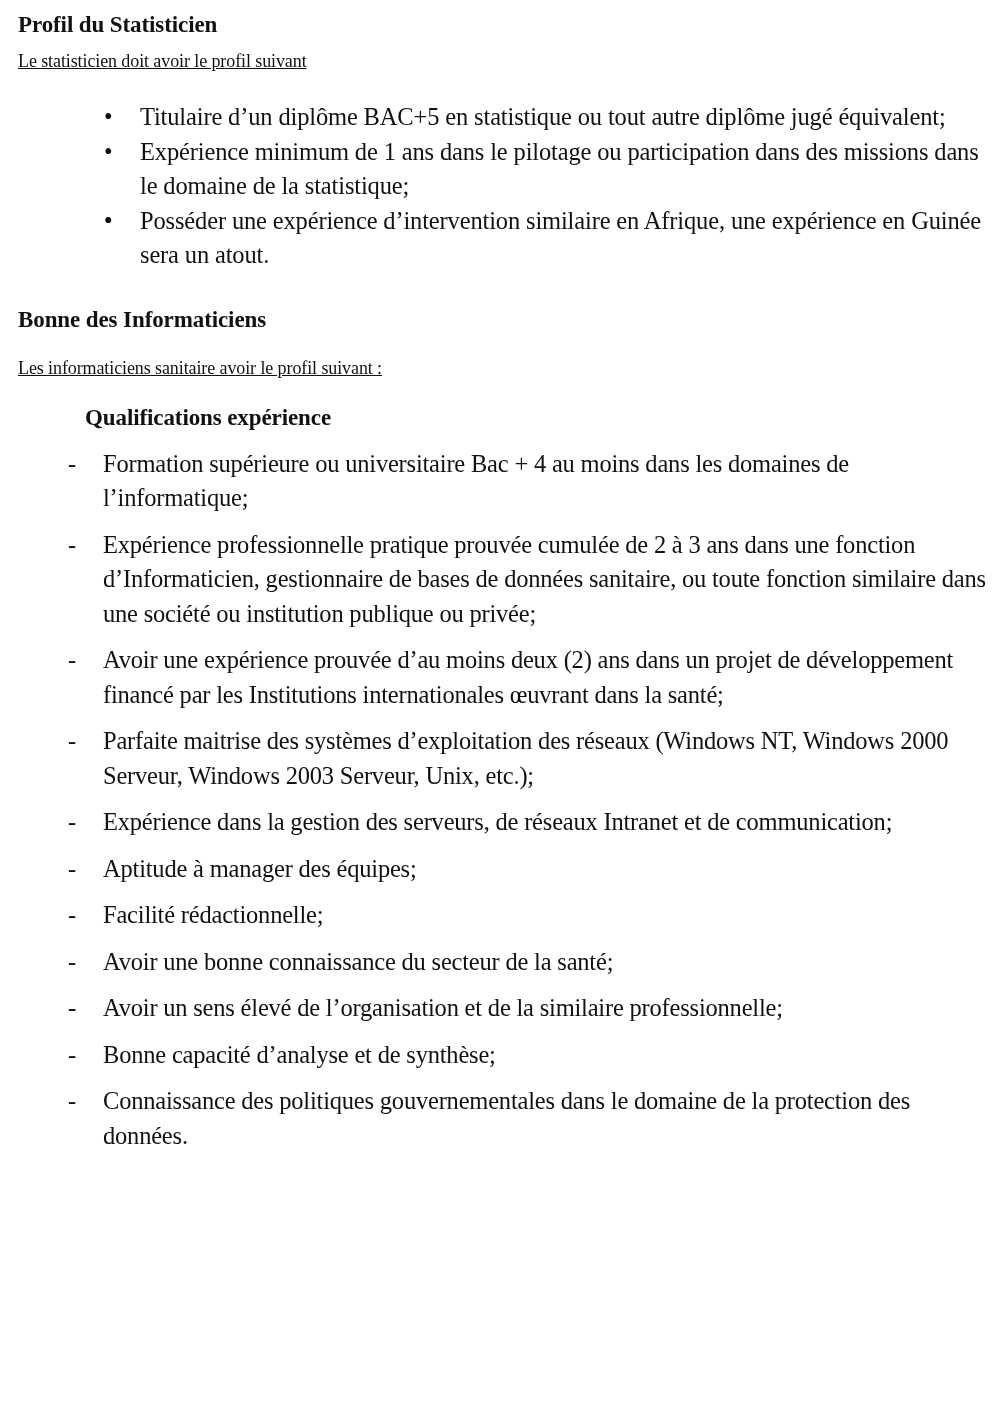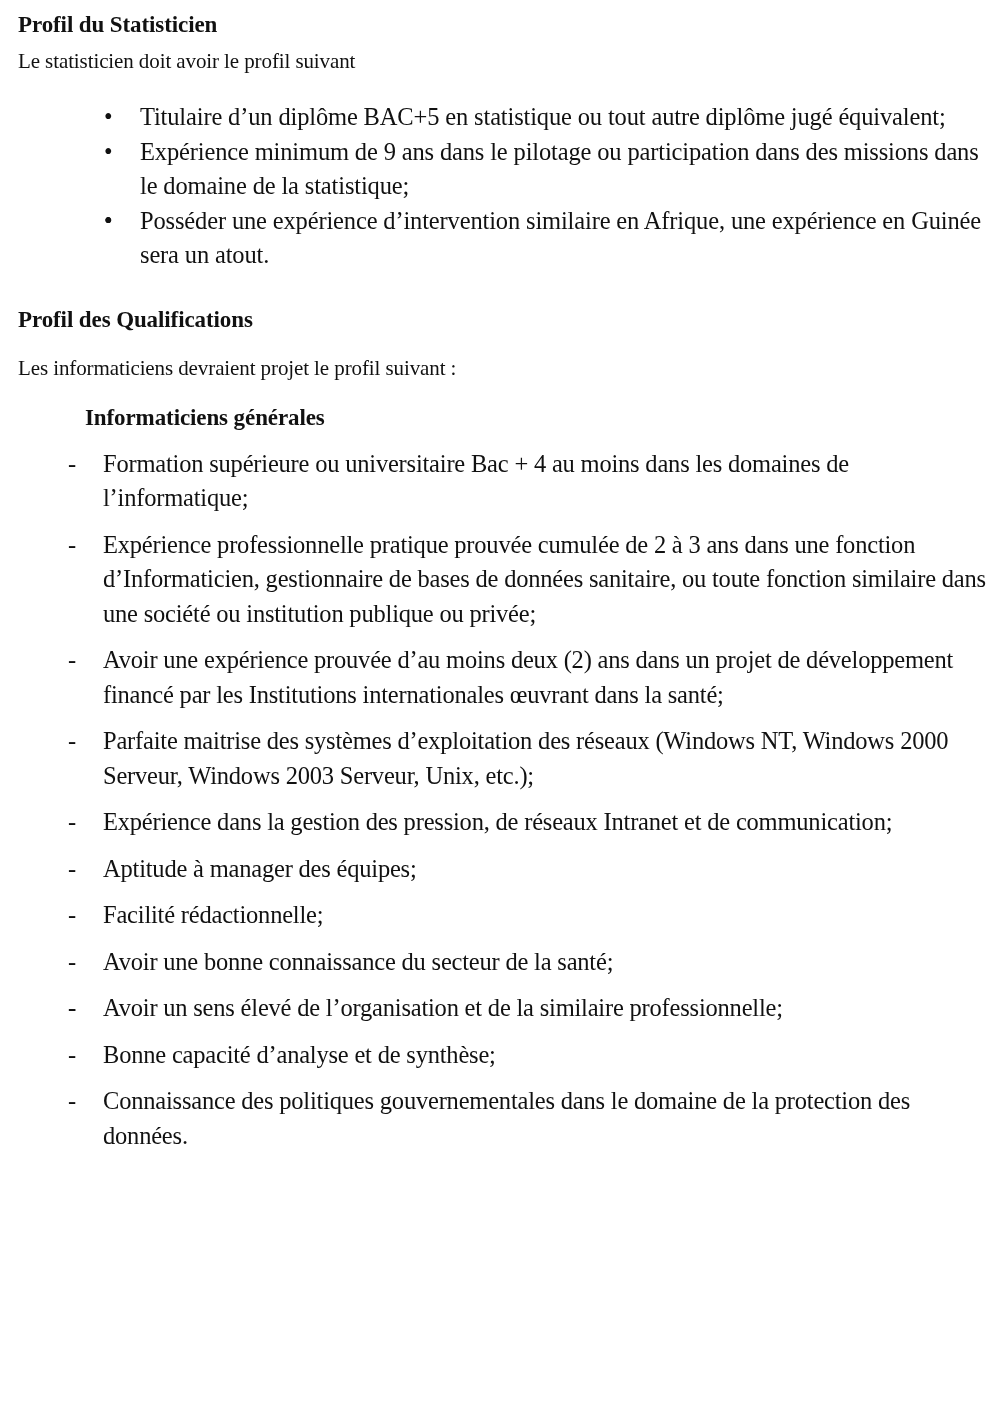--- a/index.html
+++ b/index.html
@@ -25,24 +25,25 @@
 
   .section-heading {
     font-size: 23px;
     font-weight: bold;
     line-height: 30px;
     margin: 0;
     letter-spacing: -0.1px;
   }
 
   .intro-line {
-    font-size: 21px;
+    font-size: 18px;
     line-height: 34px;
     margin: 4px 0 0 0;
     letter-spacing: -0.1px;
+    text-decoration: underline;
   }
 
   
   .bullet-list {
     list-style: none;
     margin: 22px 0 0 0;
     padding: 0;
   }
   .bullet-list .list-item {
     position: relative;
@@ -106,59 +107,59 @@
 
   <p class="intro-line">Le statisticien doit avoir le profil suivant</p>
 
   <ul class="bullet-list">
     <li class="list-item">
       <span class="marker">•</span>
       <span>Titulaire d’un diplôme BAC+5 en statistique ou tout autre diplôme jugé équivalent;</span>
     </li>
     <li class="list-item">
       <span class="marker">•</span>
-      <span>Expérience minimum de 9 ans dans le pilotage ou participation dans des missions dans le domaine de la statistique;</span>
+      <span>Expérience minimum de 1 ans dans le pilotage ou participation dans des missions dans le domaine de la statistique;</span>
     </li>
     <li class="list-item">
       <span class="marker">•</span>
     </li>
     <li class="list-item">
       <span class="marker">•</span>
       <span>Posséder une expérience d’intervention similaire en Afrique, une expérience en Guinée sera un atout.</span>
     </li>
   </ul>
 
   <div class="block-gap-sm"></div>
 
-  <h2 class="section-heading" style="margin-top:24px;">Profil des Qualifications</h2>
+  <h2 class="section-heading" style="margin-top:24px;">Bonne des Informaticiens</h2>
 
-  <p class="intro-line" style="margin-top:16px;">Les informaticiens devraient projet le profil suivant :</p>
+  <p class="intro-line" style="margin-top:16px;">Les informaticiens sanitaire avoir le profil suivant :</p>
 
-  <h3 class="sub-heading">Informaticiens générales</h3>
+  <h3 class="sub-heading">Qualifications expérience</h3>
 
   <ul class="dash-list">
     <li class="list-item">
       <span class="marker">-</span>
       <span>Formation supérieure ou universitaire Bac + 4 au moins dans les domaines de l’informatique;</span>
     </li>
     <li class="list-item">
       <span class="marker">-</span>
       <span>Expérience professionnelle pratique prouvée cumulée de 2 à 3 ans dans une fonction d’Informaticien, gestionnaire de bases de données sanitaire, ou toute fonction similaire dans une société ou institution publique ou privée;</span>
     </li>
     <li class="list-item">
       <span class="marker">-</span>
       <span>Avoir une expérience prouvée d’au moins deux (2) ans dans un projet de développement financé par les Institutions internationales œuvrant dans la santé;</span>
     </li>
     <li class="list-item">
       <span class="marker">-</span>
       <span>Parfaite maitrise des systèmes d’exploitation des réseaux (Windows NT, Windows 2000 Serveur, Windows 2003 Serveur, Unix, etc.);</span>
     </li>
     <li class="list-item">
       <span class="marker">-</span>
-      <span>Expérience dans la gestion des pression, de réseaux Intranet et de communication;</span>
+      <span>Expérience dans la gestion des serveurs, de réseaux Intranet et de communication;</span>
     </li>
     <li class="list-item">
       <span class="marker">-</span>
       <span>Aptitude à manager des équipes;</span>
     </li>
     <li class="list-item">
       <span class="marker">-</span>
       <span>Facilité rédactionnelle;</span>
     </li>
     <li class="list-item">

